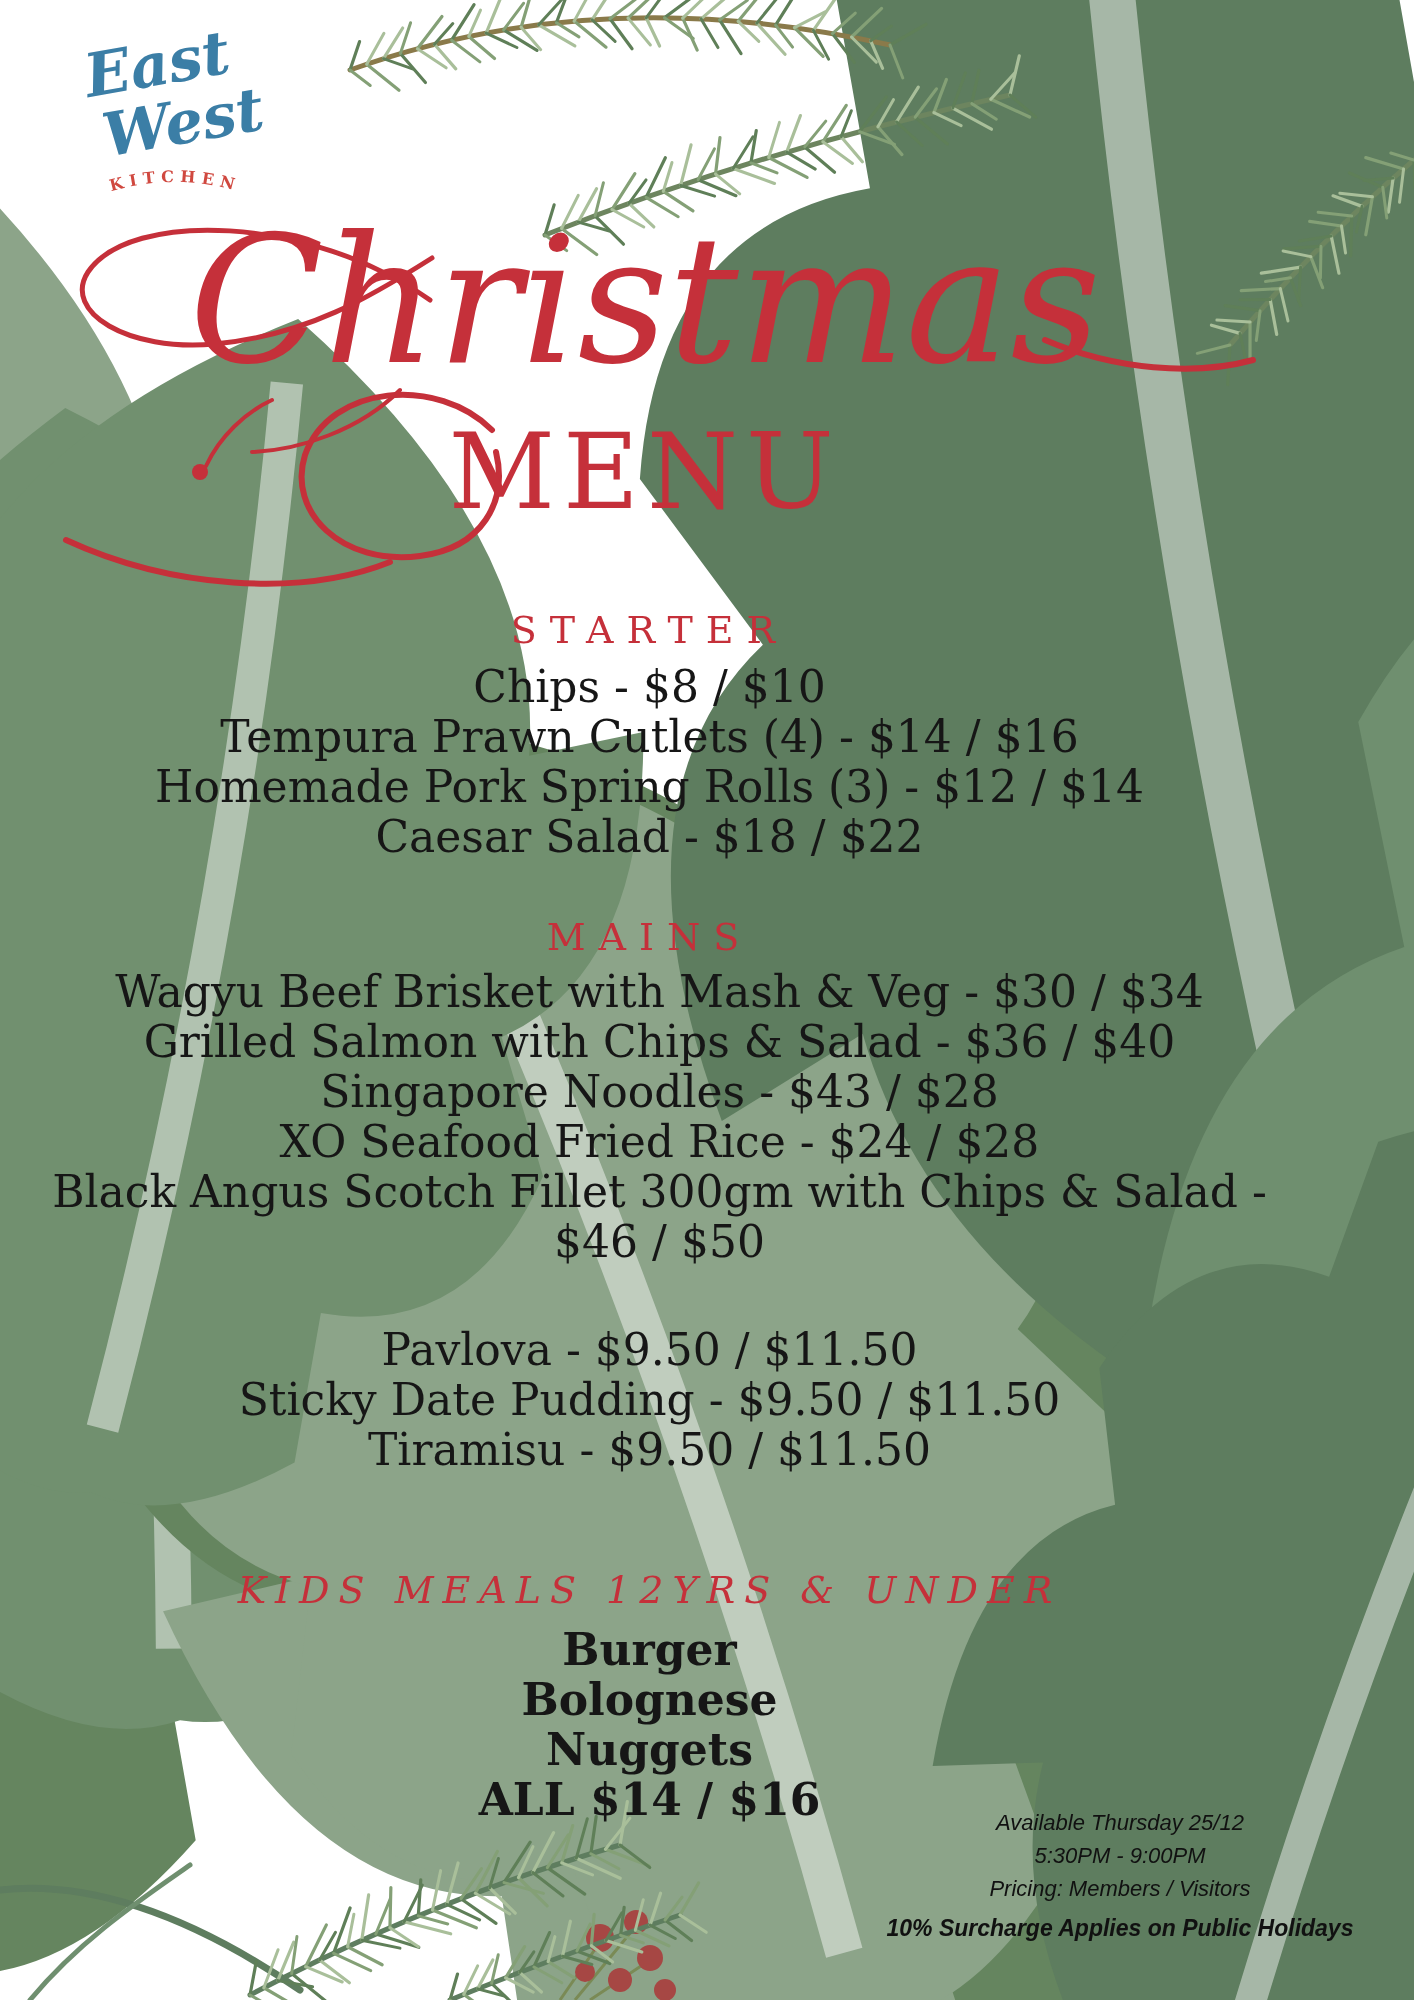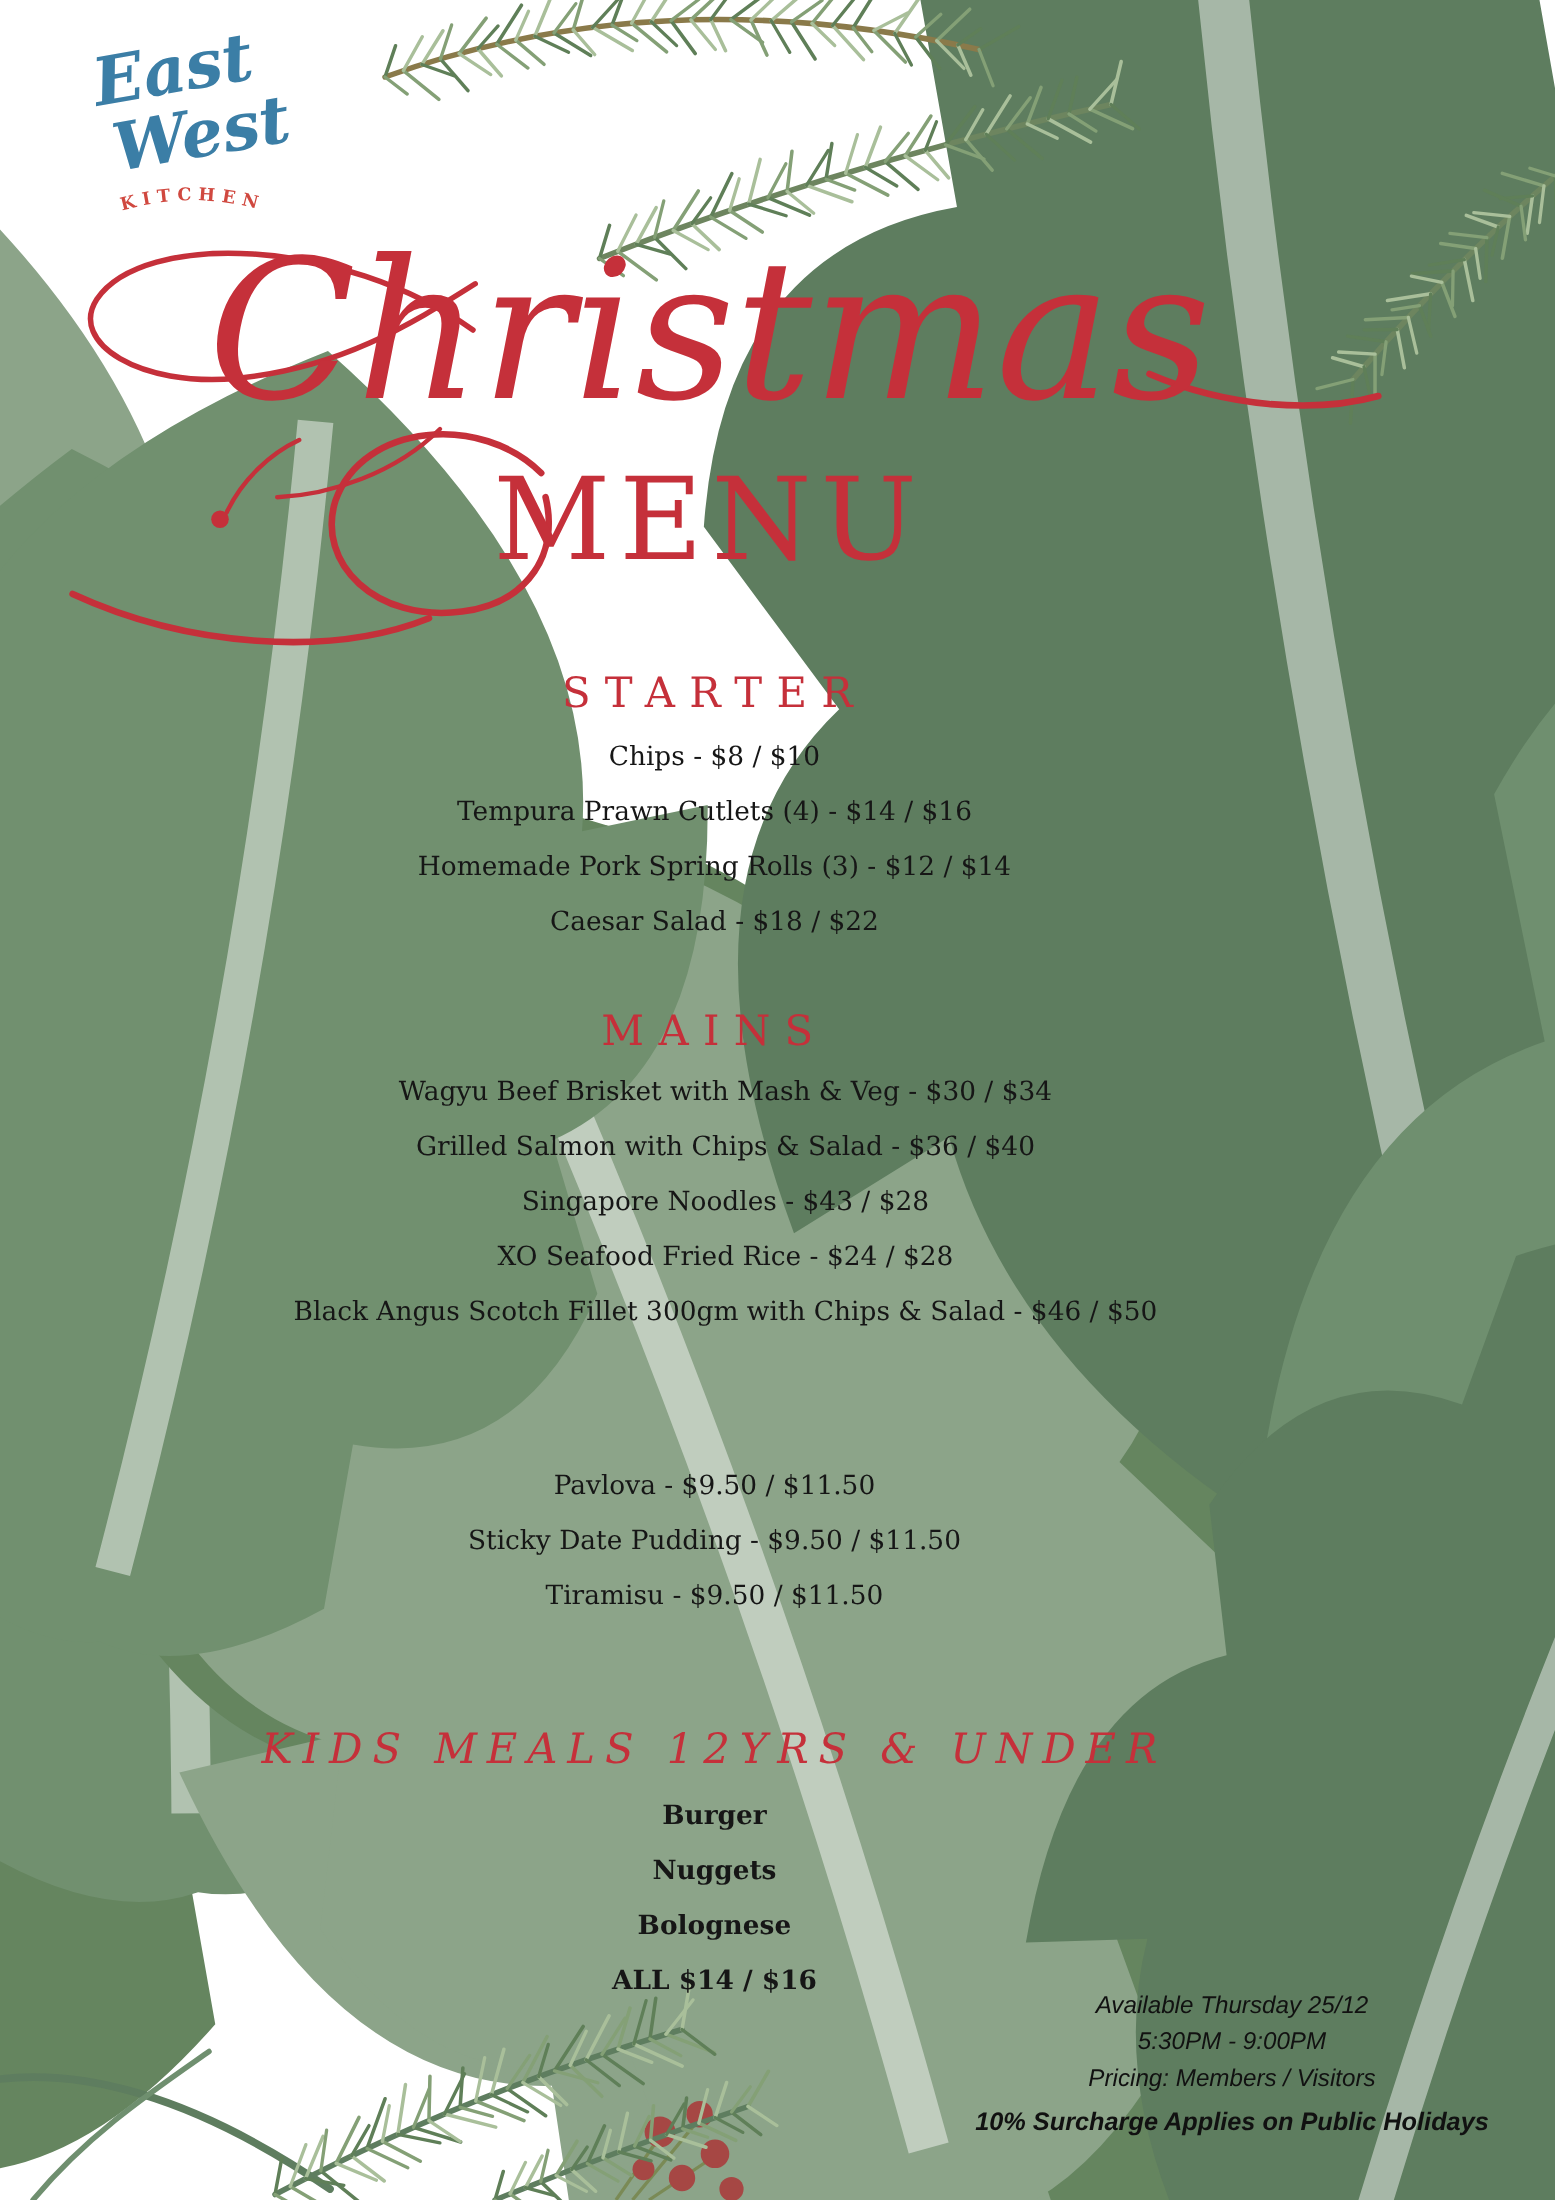--- a/index.html
+++ b/index.html
@@ -35,21 +35,21 @@
     position:absolute;left:0;top:420px;width:1290px;text-align:center;z-index:2;
     font-size:104px;line-height:1;letter-spacing:8px;color:var(--red);
     font-family:"DejaVu Serif",serif;
   }
 
   
   .section{position:absolute;left:0;width:1299px;text-align:center;z-index:2;}
   .section-heading{font-size:38px;line-height:44px;color:var(--red);font-weight:normal;margin:0;}
   .ls-wide{letter-spacing:13px;}
   .ls-mid{letter-spacing:9px;font-style:italic;}
-  .section-items{margin:16px;padding:0;list-style:none;font-size:24px;line-height:50px;color:var(--ink);}
+  .section-items{margin:16px;padding:0;list-style:none;font-size:44px;line-height:50px;color:var(--ink);}
   .sec-starter{top:608px;} .sec-starter .section-items{margin-top:10px;}
   .sec-mains{top:915px;}   .sec-mains .section-items{margin-top:8px;padding-left:20px;}
   .sec-dessert{top:1315px;}.sec-dessert .section-items{margin-top:10px;}
   .sec-kids{top:1568px;}   .sec-kids .section-items{margin-top:13px;font-weight:bold;}
 
   
   .availability{
     position:absolute;left:790px;top:1806px;width:660px;text-align:center;z-index:2;
     font-family:"Liberation Sans",sans-serif;font-style:italic;
     font-size:22px;line-height:33px;color:#111;
@@ -418,22 +418,22 @@
       <li>Pavlova - $9.50 / $11.50</li>
       <li>Sticky Date Pudding - $9.50 / $11.50</li>
       <li>Tiramisu - $9.50 / $11.50</li>
     </ul>
   </div>
 
   <div class="section sec-kids">
     <h2 class="section-heading ls-mid">KIDS MEALS 12YRS &amp; UNDER</h2>
     <ul class="section-items">
       <li>Burger</li>
+      <li>Bolognese</li>
       <li>Nuggets</li>
-      <li>Bolognese</li>
       <li>ALL $14 / $16</li>
     </ul>
   </div>
 
   <div class="availability">
     <div>Available Thursday 25/12</div>
     <div>5:30PM - 9:00PM</div>
     <div>Pricing: Members / Visitors</div>
     <div class="surcharge">10% Surcharge Applies on Public Holidays</div>
   </div>

